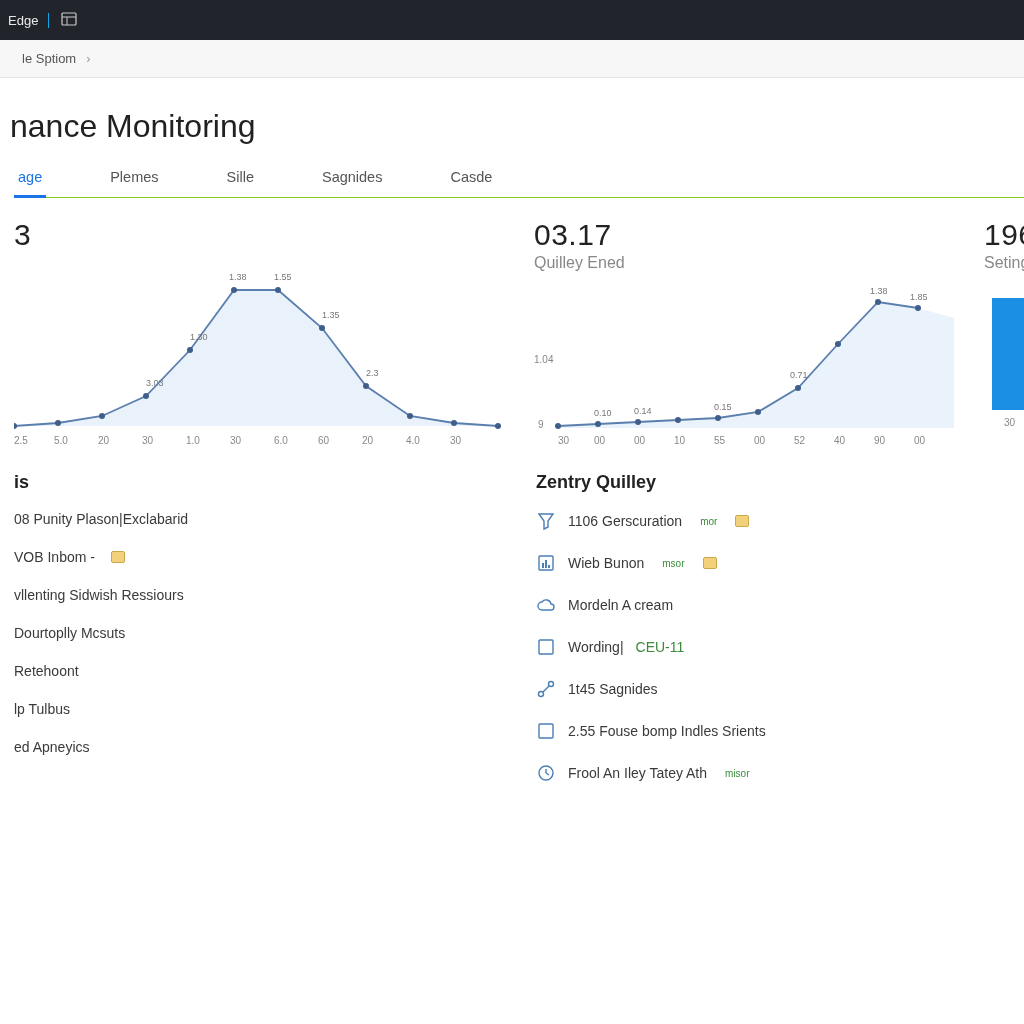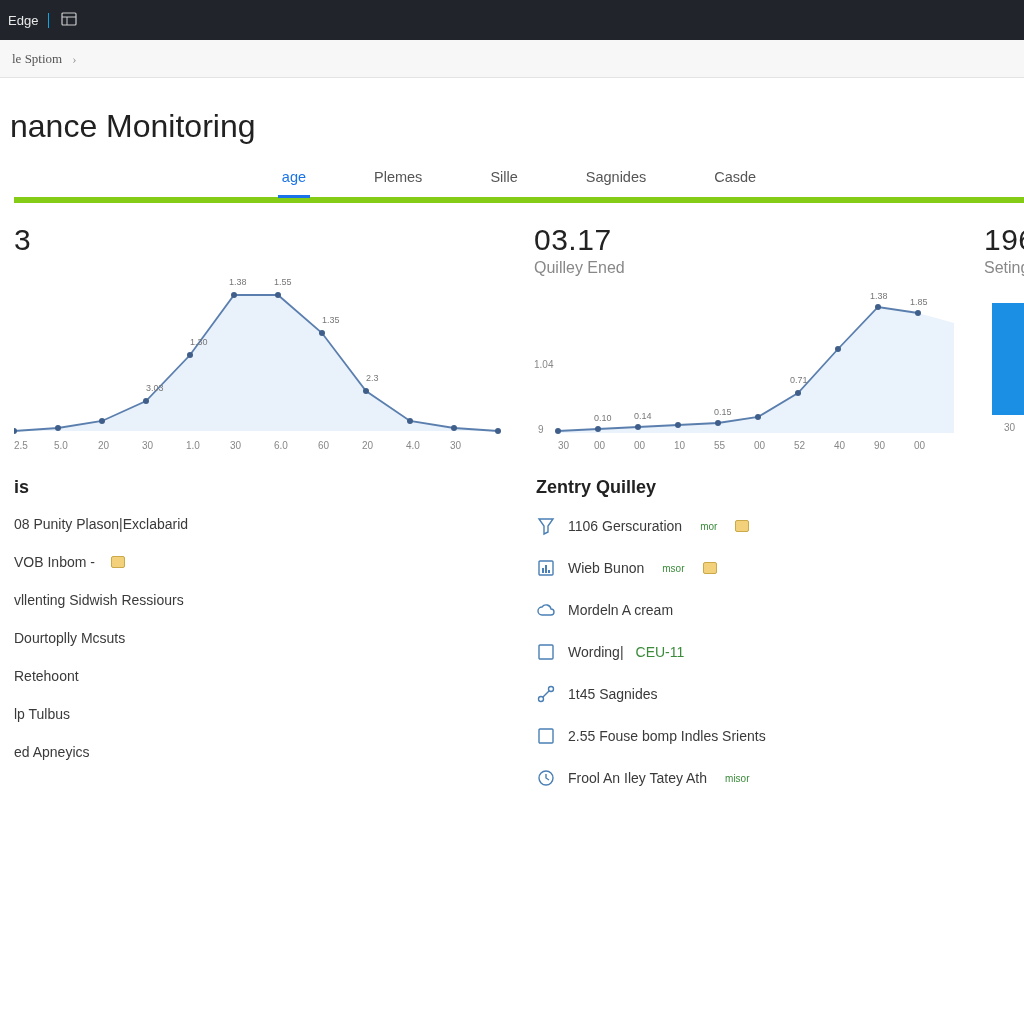--- a/index.html
+++ b/index.html
@@ -21,46 +21,44 @@
     font-size: 13px;
   }
   .topbar .brand { padding-right: 10px; border-right: 1px solid #0ea5e9; }
   .topbar .icon-doc { margin-left: 12px; color:#ddd; font-size:14px; }
   .breadcrumb-bar {
     height: 38px;
     background: #f7f7f8;
     border-bottom: 1px solid #e3e3e3;
     display: flex;
     align-items: center;
-    padding: 0 12px;
+    padding: 0 22px;
     font-size: 13px;
     color: #555;
     gap: 10px;
-    font-family: Liberation Serif, serif;
   }
   .chev { color:#9a9a9a; }
   .page {
     padding: 30px 0 0 14px;
   }
   h1.page-title {
     font-size: 32px;
     font-weight: 500;
     color: #212121;
     padding: 0 0 14px 0;
     margin-left: -4px;
   }
   .tabs {
     display: flex;
     gap: 60px;
-    border-bottom: 6px solid #84cc16;
+    border-bottom: 1px solid #84cc16;
     font-size: 14.5px;
     color: #555;
     padding-left: 0;
     margin-bottom: 20px;
-    justify-content: center;
   }
   .tabs .tab {
     padding: 10px 4px;
     cursor: pointer;
   }
   .tabs .tab.active {
     color: #1a73e8;
     border-bottom: 3px solid #1a73e8;
     margin-bottom: -1px;
   }

